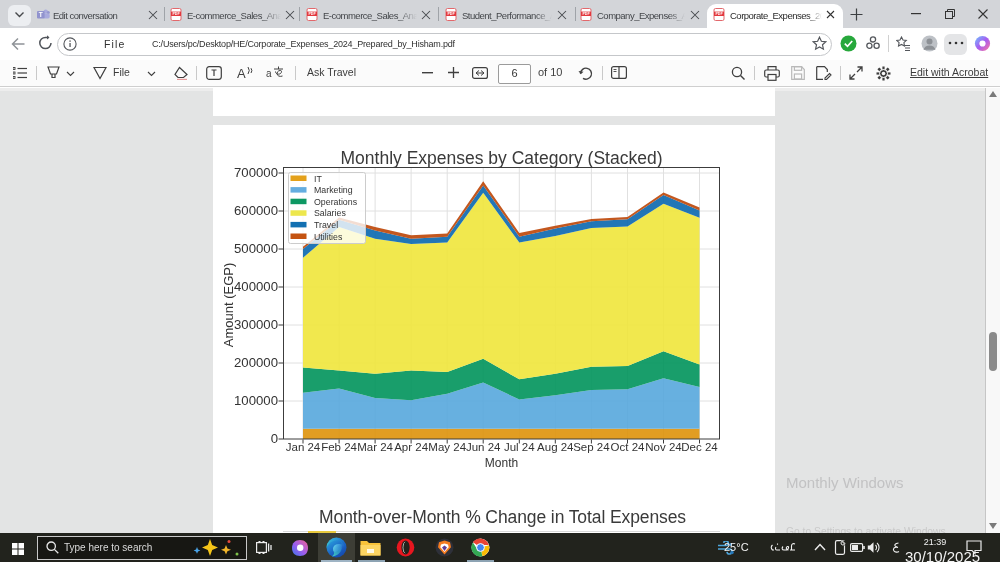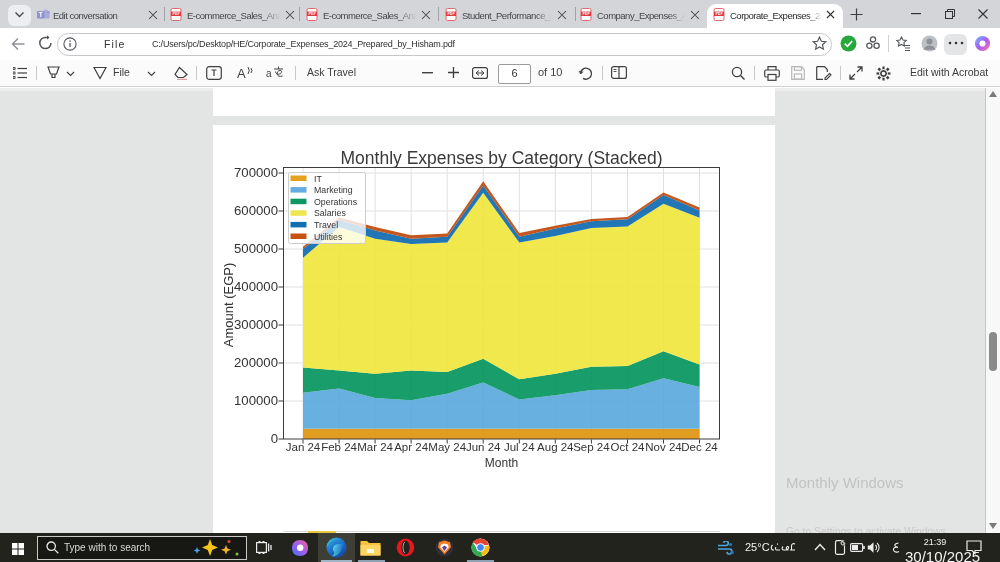--- a/index.html
+++ b/index.html
@@ -305,21 +305,21 @@
       <rect x="0.5" y="6.4" width="3" height="2.2"></rect>
         <rect x="11.5" y="6.4" width="3" height="2.2"></rect>
       <rect x="2" y="2" width="2.6" height="2.6" transform="rotate(45 3.3 3.3)"></rect>
       <rect x="10.4" y="10.4" width="2.6" height="2.6" transform="rotate(45 11.7 11.7)"></rect>
       <rect x="10.4" y="2" width="2.6" height="2.6" transform="rotate(45 11.7 3.3)"></rect>
       <rect x="2" y="10.4" width="2.6" height="2.6" transform="rotate(45 3.3 11.7)"></rect>
     </g>
     <circle cx="7.5" cy="7.5" r="4" fill="#3f3f3f" stroke="#fbfbfb" stroke-width="1"></circle>
     <circle cx="7.5" cy="7.5" r="1.8" fill="#fbfbfb"></circle>
   </svg>
-  <div class="abs tbtxt" style="left:910px;top:6px;">Edit with Acrobat</div>
+  <div class="abs tbtxt" style="left:910px;top:6px;text-decoration:underline;">Edit with Acrobat</div>
 </div>
 
 <div class="abs" id="content">
   <div class="abs" style="left:0;top:0;width:213px;height:3px;background:#ededed;"></div>
   <div class="abs" style="left:775px;top:0;width:211px;height:3px;background:#ededed;"></div>
   <div class="abs" id="page1"></div>
   <div class="abs" id="page2"></div>
   <svg class="abs" id="chart" style="left:213px;top:37px;" width="562" height="360">
 
     <g stroke="#e0e0e0" stroke-width="1">
@@ -413,20 +413,21 @@
       <rect x="77.5" y="73.7" width="16" height="5.5" fill="#0D9863"></rect>
         <text x="101" y="79.7" font-size="8.8" fill="#333">Operations</text>
       <rect x="77.5" y="85.3" width="16" height="5.5" fill="#EDE74D"></rect>
         <text x="101" y="91.3" font-size="8.8" fill="#333">Salaries</text>
       <rect x="77.5" y="96.9" width="16" height="5.5" fill="#1270B2"></rect>
         <text x="101" y="102.9" font-size="8.8" fill="#333">Travel</text>
       <rect x="77.5" y="108.5" width="16" height="5.5" fill="#C45311"></rect>
         <text x="101" y="114.5" font-size="8.8" fill="#333">Utilities</text>
     </g>
   </svg>
+  <div class="abs" style="left:285px;top:419px;width:435px;text-align:center;font-size:17.5px;letter-spacing:-0.1px;color:#3a3a3a;">Month-over-Month % Change in Total Expenses</div>
   <div class="abs" style="left:283px;top:442.5px;width:437px;height:1.5px;background:#d9d9d9;"></div>
   <div class="abs" style="left:308px;top:443px;width:28px;height:2px;background:#e8c93e;"></div>
   <div class="abs" style="left:786px;top:386px;font-size:15px;color:#c2c2c3;">Monthly Windows</div>
   <div class="abs" style="left:786px;top:407px;font-size:10.3px;color:#c9c9c9;margin-top:31px;">Go to Settings to activate Windows.</div>
 </div>
 
 <div class="abs" style="left:985px;top:88px;width:1px;height:445px;background:#c6c6c6;"></div>
 <div class="abs" style="left:986px;top:88px;width:14px;height:445px;background:#f8f8f8;"></div>
 <svg class="abs" style="left:989px;top:91px;" width="8" height="6">
     <path d="M4 0 L8 6 L0 6 Z" fill="#7a7a7a"></path>
@@ -443,21 +444,21 @@
       <rect x="6.5" y="0" width="5.5" height="5.5" fill="#fefefe"></rect>
       <rect x="0" y="6.5" width="5.5" height="5.5" fill="#fefefe"></rect>
       <rect x="6.5" y="6.5" width="5.5" height="5.5" fill="#fefefe"></rect>
     </svg>
 
   <div class="abs" style="left:37px;top:2.5px;width:210px;height:24px;background:#171713;border:1px solid #c8c8c8;"></div>
   <svg class="abs" style="left:46px;top:8px;" width="13" height="13" viewBox="0 0 13 13">
       <circle cx="5.2" cy="5.2" r="4.2" fill="none" stroke="#e8e8e8" stroke-width="1.3"></circle>
       <path d="M8.4 8.4 L12.3 12.3" stroke="#e8e8e8" stroke-width="1.3"></path>
     </svg>
-  <div class="abs" style="left:64px;top:8.5px;font-size:10px;color:#dadada;">Type with to search</div>
+  <div class="abs" style="left:64px;top:8.5px;font-size:10px;color:#dadada;">Type here to search</div>
 
   <svg class="abs" style="left:193px;top:5px;" width="48" height="20" viewBox="0 0 48 20">
     <path d="M17 1 L19.2 7 L25 9.5 L19.2 12 L17 18 L14.8 12 L9 9.5 L14.8 7 Z" fill="#f5c518"></path>
     <path d="M33 7 L34.4 10.4 L38 11.8 L34.4 13.2 L33 16.5 L31.6 13.2 L28 11.8 L31.6 10.4 Z" fill="#f0b429"></path>
     <path d="M4 9 L5 11.4 L7.4 12.4 L5 13.4 L4 15.8 L3 13.4 L0.6 12.4 L3 11.4 Z" fill="#4aa3e8"></path>
     <circle cx="36" cy="3.5" r="1.5" fill="#e84a3a"></circle>
     <circle cx="44" cy="16" r="1.5" fill="#7ec24a"></circle>
   </svg>
 
   <svg class="abs" style="left:255px;top:8px;" width="17" height="13" viewBox="0 0 17 13">
@@ -532,21 +533,21 @@
     <path d="M9.5 9.5 L17.9 7.2 A9 9 0 0 1 11.5 18.3 Z" fill="#fbbc05"></path>
     <path d="M9.5 9.5 L11.3 18.3 A9 9 0 0 1 1.9 4.5 L6 11 Z" fill="#34a853"></path>
     <circle cx="9.5" cy="9.5" r="3.9" fill="#4285f4" stroke="#fff" stroke-width="1"></circle>
   </svg>
 
   <svg class="abs" style="left:717px;top:8px;" width="17" height="14" viewBox="0 0 17 14">
     <path d="M1 4.5 L9 4.5 A2.3 2.3 0 1 0 6.7 1.8 M1 8 L12.5 8 A2.5 2.5 0 1 1 10 10.8" stroke="#4ea6dc" stroke-width="1.6" fill="none"></path>
     <circle cx="13.5" cy="3.5" r="1.6" fill="#2878b8"></circle>
       <circle cx="15" cy="11.5" r="1.8" fill="#2878b8"></circle>
   </svg>
-  <div class="abs tray" style="left:745px;top:8px;">25°C</div>
+  <div class="abs tray" style="left:724px;top:8px;">25°C</div>
   <svg class="abs" style="left:770px;top:9px;" width="26" height="12" viewBox="0 0 26 12">
     <path d="M25 2 C23 1 21.5 2 21.5 4 L21.5 8 M25 8 L20 8 M18.5 8 C16 8 15.5 5 17.5 4.5 C19 4.2 19 6.5 17 8 L14 8 M14 8 C12 8 11.5 6 13 4.5 M10 8 L7 8 C5.5 8 5 6.5 6 5 M7.5 1.5 L7.5 2.7 M2.5 3 C0.8 4.5 0.8 6.5 2.5 8 L4 8" stroke="#f2f2f2" stroke-width="1.1" fill="none"></path>
   </svg>
   <svg class="abs" style="left:814px;top:10px;" width="12" height="8">
       <path d="M1 7 L6 1.5 L11 7" stroke="#ececec" stroke-width="1.4" fill="none"></path>
     </svg>
 
   <svg class="abs" style="left:834px;top:7px;" width="12" height="15" viewBox="0 0 12 15">
     <rect x="1.5" y="0.7" width="9" height="13.6" rx="1.5" fill="none" stroke="#ececec" stroke-width="1.2"></rect>
     <circle cx="9" cy="3" r="2.8" fill="#22231d"></circle>

